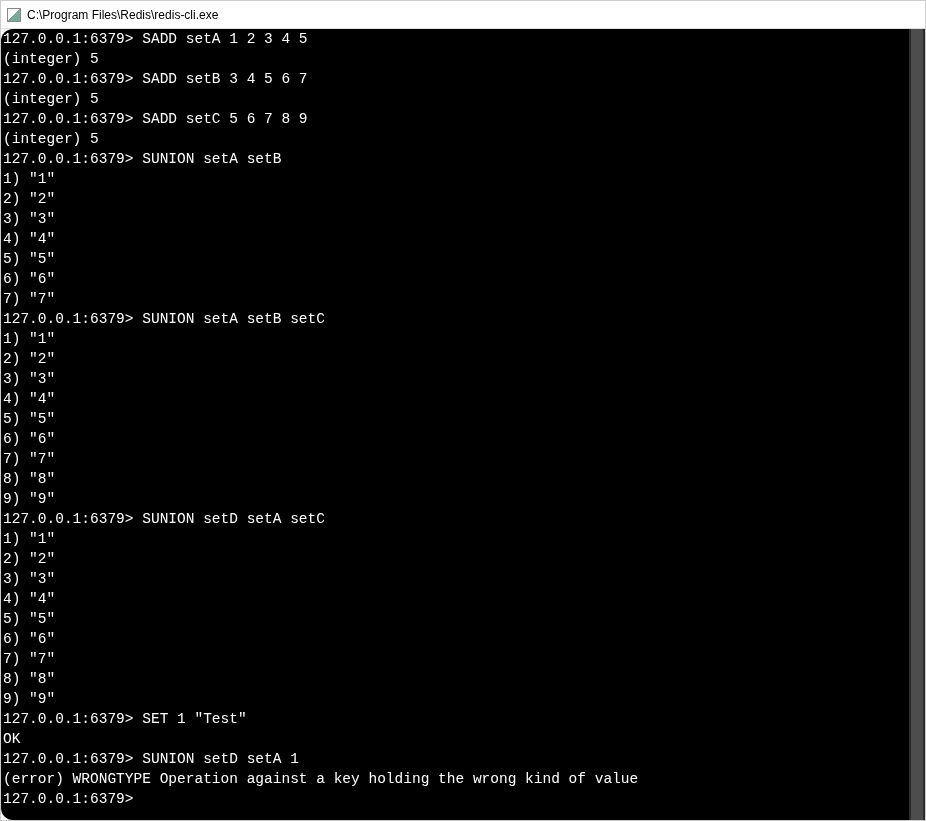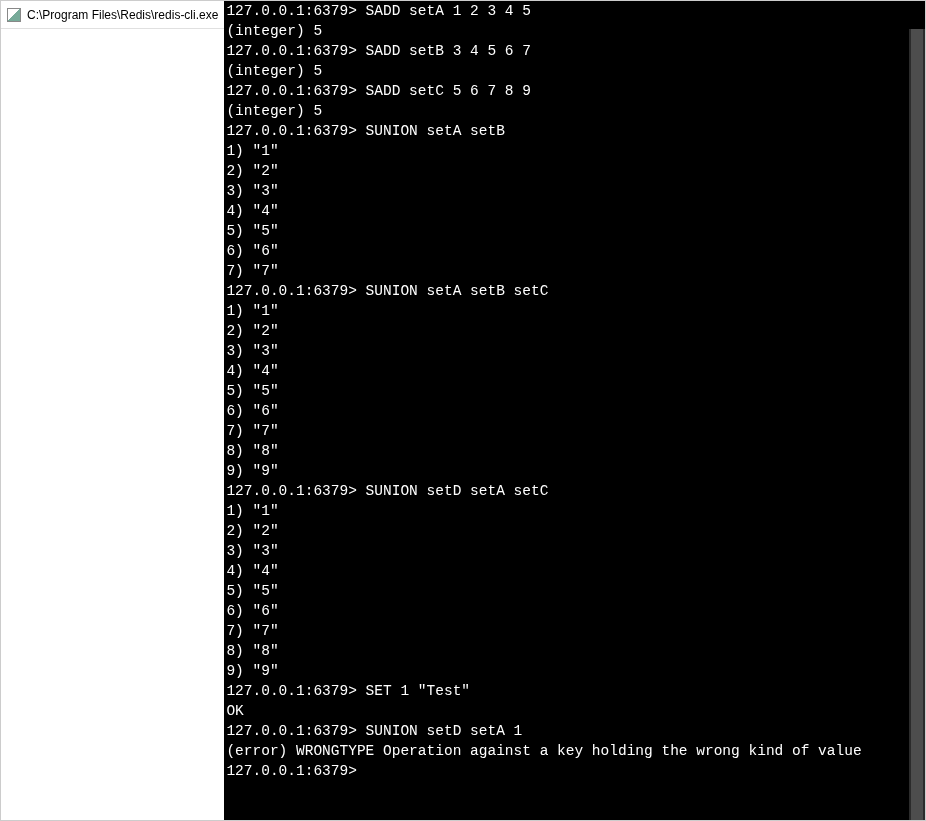--- a/index.html
+++ b/index.html
@@ -11,21 +11,21 @@
       width: 926px;
       height: 821px;
       background: #ffffff;
       font-family: "Segoe UI", Tahoma, sans-serif;
       overflow: hidden;
     }
     .window {
       width: 100%;
       height: 100%;
       display: flex;
-      flex-direction: row;
+      flex-direction: column;
       border: 1px solid #cccccc;
     }
     .title-bar {
       height: 28px;
       background: #ffffff;
       display: flex;
       align-items: center;
       padding: 0 6px;
       font-size: 12px;
       color: #000000;
@@ -42,20 +42,21 @@
     .terminal {
       flex: 1;
       background: #000000;
       color: #ffffff;
       font-family: Consolas, "Courier New", monospace;
       font-size: 14.5px;
       line-height: 20px;
       padding: 0 2px;
       white-space: pre;
       overflow: hidden;
+      border-radius: 12px;
     }
     .line {
       display: block;
     }
     .scrollbar {
       position: absolute;
       right: 1px;
       top: 29px;
       bottom: 1px;
       width: 16px;

